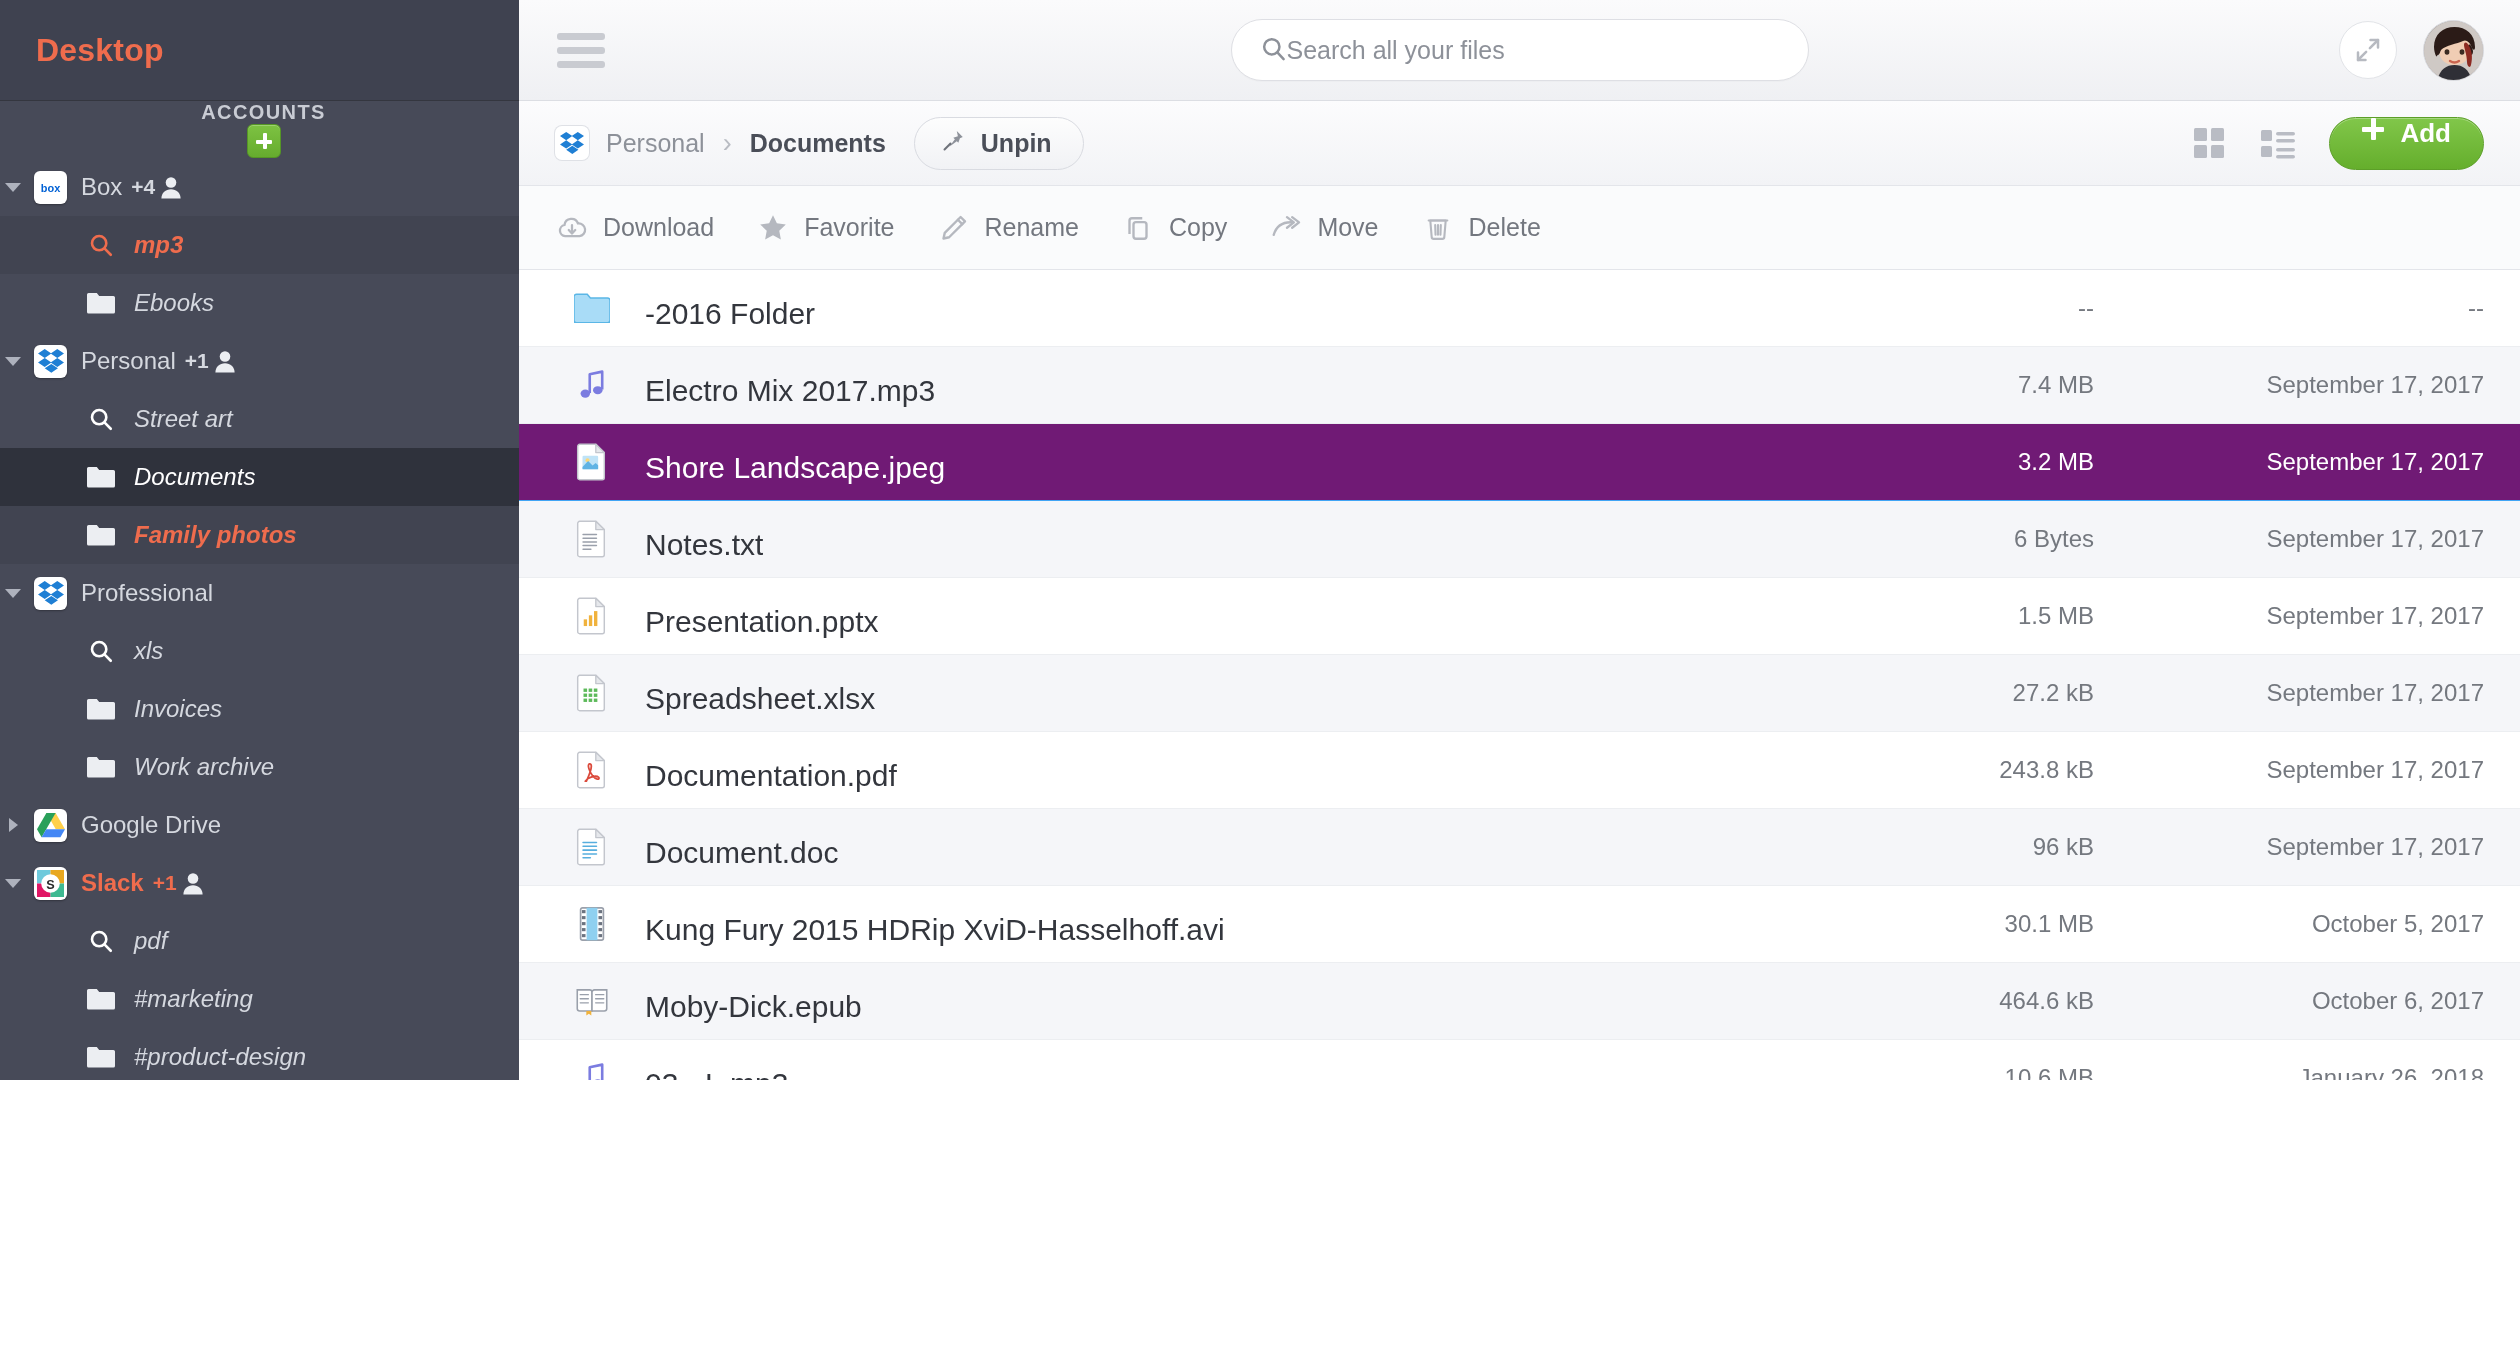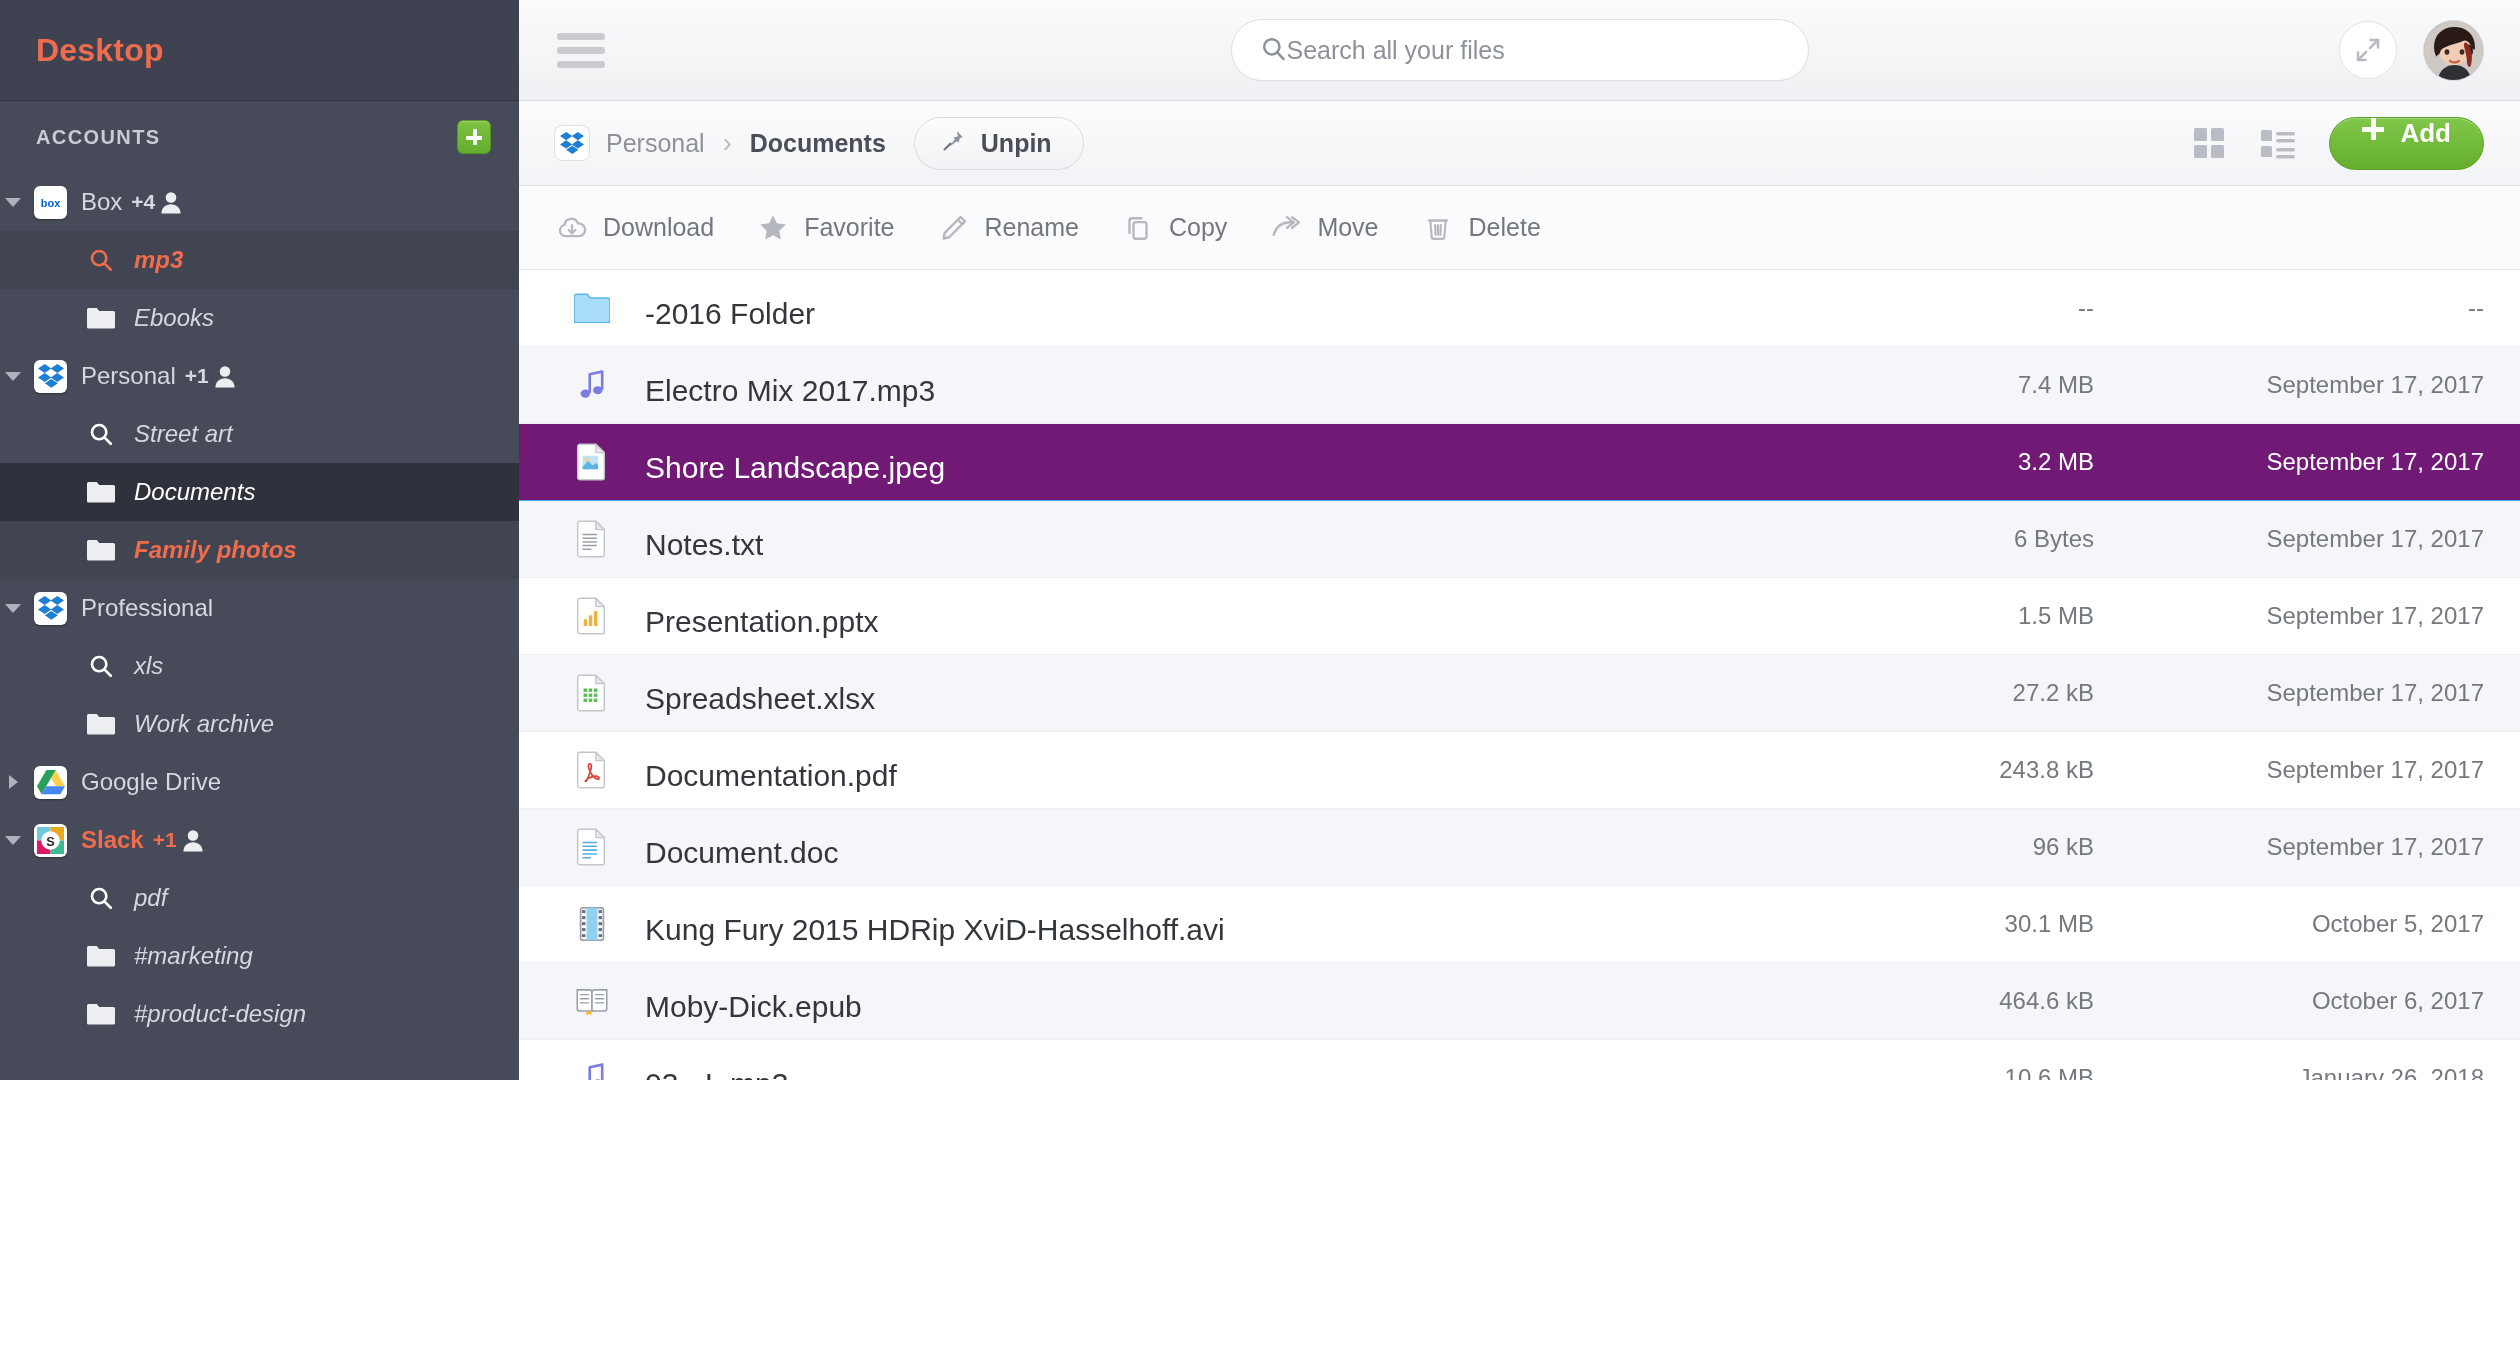--- a/index.html
+++ b/index.html
@@ -30,20 +30,21 @@
     color: #ef6c4d;
     font-size: 32px;
     font-weight: bold;
     letter-spacing: .2px;
   }
   .sb-section {
     height: 72px;
     display: flex; align-items: center;
     padding: 0 28px 0 36px;
     justify-content: space-between;
+    flex-direction: column;
   }
   .sb-section-label {
     color: #c9ccd4;
     font-size: 20px;
     font-weight: bold;
     letter-spacing: 1.4px;
   }
   .add-account-btn {
     width: 34px; height: 34px;
     background: linear-gradient(#7dc242, #66ac2e);
@@ -387,20 +388,28 @@
           <div class="sb-label">Professional</div>
         </div>
         <div class="sb-row child">
           <div class="mini-icon">
             <svg width="26" height="26" viewBox="0 0 24 24" fill="none" stroke="#ffffff" stroke-width="2.4" stroke-linecap="round">
               <circle cx="10.3" cy="10.3" r="6.6"></circle>
               <line x1="15.4" y1="15.4" x2="21" y2="21"></line>
             </svg>
           </div>
           <div class="sb-label">xls</div>
+        </div>
+        <div class="sb-row child">
+          <div class="mini-icon">
+            <svg width="28" height="22" viewBox="0 0 28 22">
+              <path fill="#eceef2" d="M0 2.6A1.6 1.6 0 0 1 1.6 1h8.2l2.4 3h14.2A1.6 1.6 0 0 1 28 5.6V20a1.6 1.6 0 0 1-1.6 1.6H1.6A1.6 1.6 0 0 1 0 20z"></path>
+            </svg>
+          </div>
+          <div class="sb-label">Invoices</div>
         </div>
         <div class="sb-row child">
           <div class="mini-icon">
             <svg width="28" height="22" viewBox="0 0 28 22">
               <path fill="#eceef2" d="M0 2.6A1.6 1.6 0 0 1 1.6 1h8.2l2.4 3h14.2A1.6 1.6 0 0 1 28 5.6V20a1.6 1.6 0 0 1-1.6 1.6H1.6A1.6 1.6 0 0 1 0 20z"></path>
             </svg>
           </div>
           <div class="sb-label">Work archive</div>
         </div>
         <div class="sb-row account">

